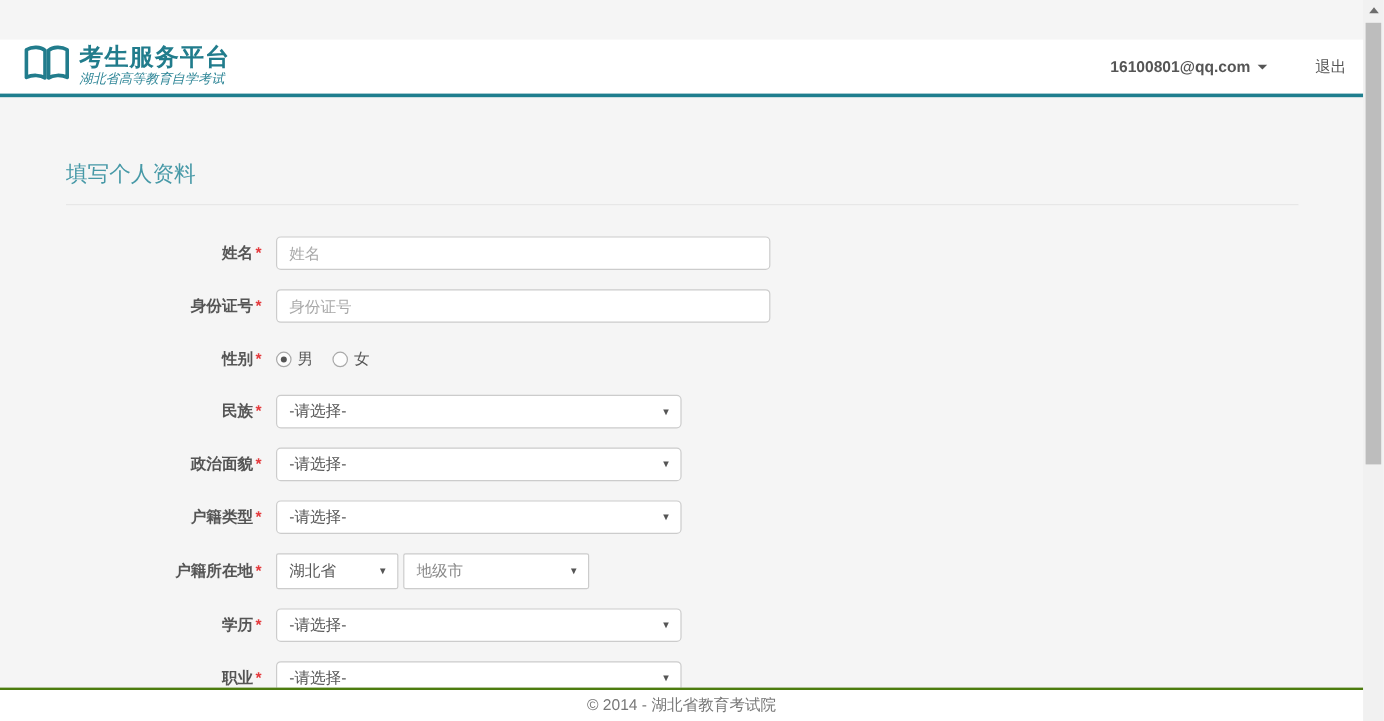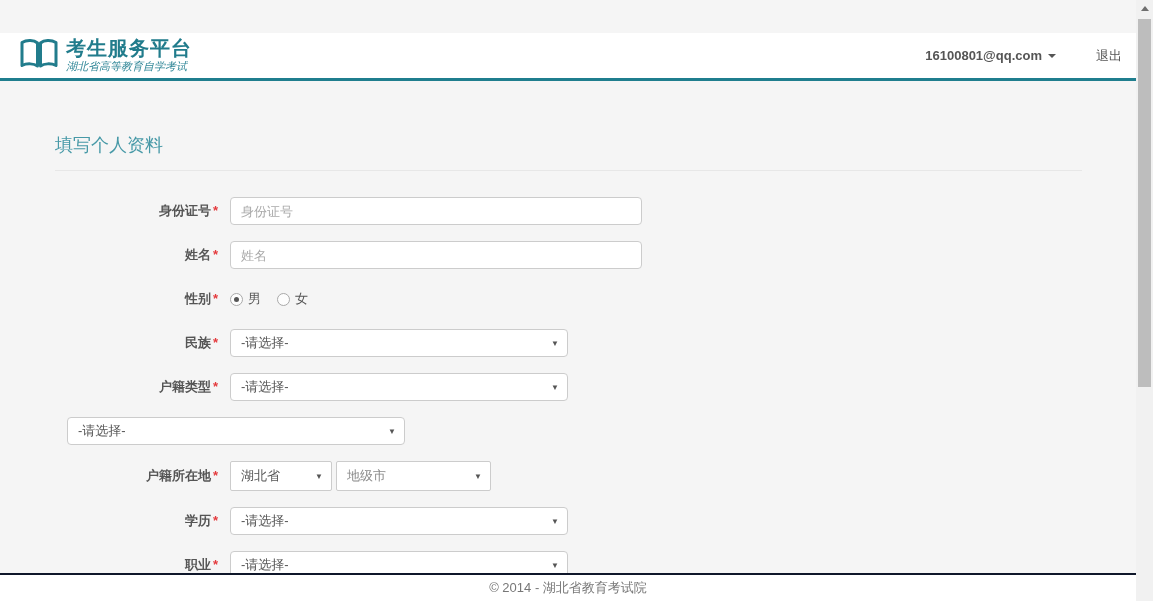--- a/index.html
+++ b/index.html
@@ -58,21 +58,21 @@
   .radio-option { display:flex; align-items:center; gap:5px; font-size:13px; color:#555; cursor:pointer; }
   .radio-option input {
     appearance:none; -webkit-appearance:none; width:13px; height:13px;
     border:1px solid #a9a9a9; border-radius:50%; background:#fdfdfd; margin:0; position:relative; cursor:pointer;
   }
   .radio-option input:checked::after { content:''; position:absolute; left:3px; top:3px; right:3px; bottom:3px; background:#555; border-radius:50%; }
 
   
   .footer {
     position:absolute; left:0; bottom:0; width:1136px; height:28px;
-    background:#fff; border-top:2px solid #0f172a; text-align:center;
+    background:#fff; border-top:2px solid #4d7c0f; text-align:center;
   }
   .footer-text { font-size:13px; color:#777; line-height:25px; }
 
   
   .scrollbar { position:absolute; right:0; top:0; width:17px; height:601px; background:#f1f1f1; }
   .scroll-up { height:17px; display:flex; align-items:center; justify-content:center; cursor:pointer; }
   .scroll-up-arrow { width:0; height:0; border-left:4px solid transparent; border-right:4px solid transparent; border-bottom:5px solid #6e6e6e; }
   .scroll-thumb { position:absolute; left:2px; top:19px; width:13px; height:368px; background:#bdbdbd; cursor:pointer; }
 </style>
 </head>
@@ -100,29 +100,29 @@
       </span>
       <a class="logout" href="#">退出</a>
     </div>
   </div>
 
   <div class="main">
     <h2 class="page-title">填写个人资料</h2>
     <hr class="title-divider">
     <div class="form">
         <div class="form-row">
+          <label class="form-label"><span>姓名</span><span class="required">*</span></label>
+          <div class="form-control-cell">
+            <input class="text-input" type="text" placeholder="姓名" style="">
+          </div>
+        </div>
+        <div class="form-row">
           <label class="form-label"><span>身份证号</span><span class="required">*</span></label>
           <div class="form-control-cell">
             <input class="text-input" type="text" placeholder="身份证号" style="">
-          </div>
-        </div>
-        <div class="form-row">
-          <label class="form-label"><span>姓名</span><span class="required">*</span></label>
-          <div class="form-control-cell">
-            <input class="text-input" type="text" placeholder="姓名" style="">
           </div>
         </div>
         <div class="form-row">
           <label class="form-label"><span>性别</span><span class="required">*</span></label>
           <div class="form-control-cell">
             <div class="radio-group">
               <label class="radio-option">
                 <input type="radio" name="gender" checked="" style="">
                 <span>男</span>
               </label>
@@ -136,29 +136,30 @@
         <div class="form-row">
           <label class="form-label"><span>民族</span><span class="required">*</span></label>
           <div class="form-control-cell">
             <div class="select select-full">
               <span class="select-value">-请选择-</span>
               <span class="select-caret">▼</span>
             </div>
           </div>
         </div>
         <div class="form-row">
+          <label class="form-label"><span>政治面貌</span><span class="required">*</span></label>
+          <div class="form-control-cell">
+            <div class="select select-full">
+              <span class="select-value">-请选择-</span>
+              <span class="select-caret">▼</span>
+            </div>
+          </div>
+        </div>
+        <div class="form-row">
           <label class="form-label"><span>户籍类型</span><span class="required">*</span></label>
-          <div class="form-control-cell">
-            <div class="select select-full">
-              <span class="select-value">-请选择-</span>
-              <span class="select-caret">▼</span>
-            </div>
-          </div>
-        </div>
-        <div class="form-row">
           <div class="form-control-cell">
             <div class="select select-full">
               <span class="select-value">-请选择-</span>
               <span class="select-caret">▼</span>
             </div>
           </div>
         </div>
         <div class="form-row">
           <label class="form-label"><span>户籍所在地</span><span class="required">*</span></label>
           <div class="form-control-cell">

